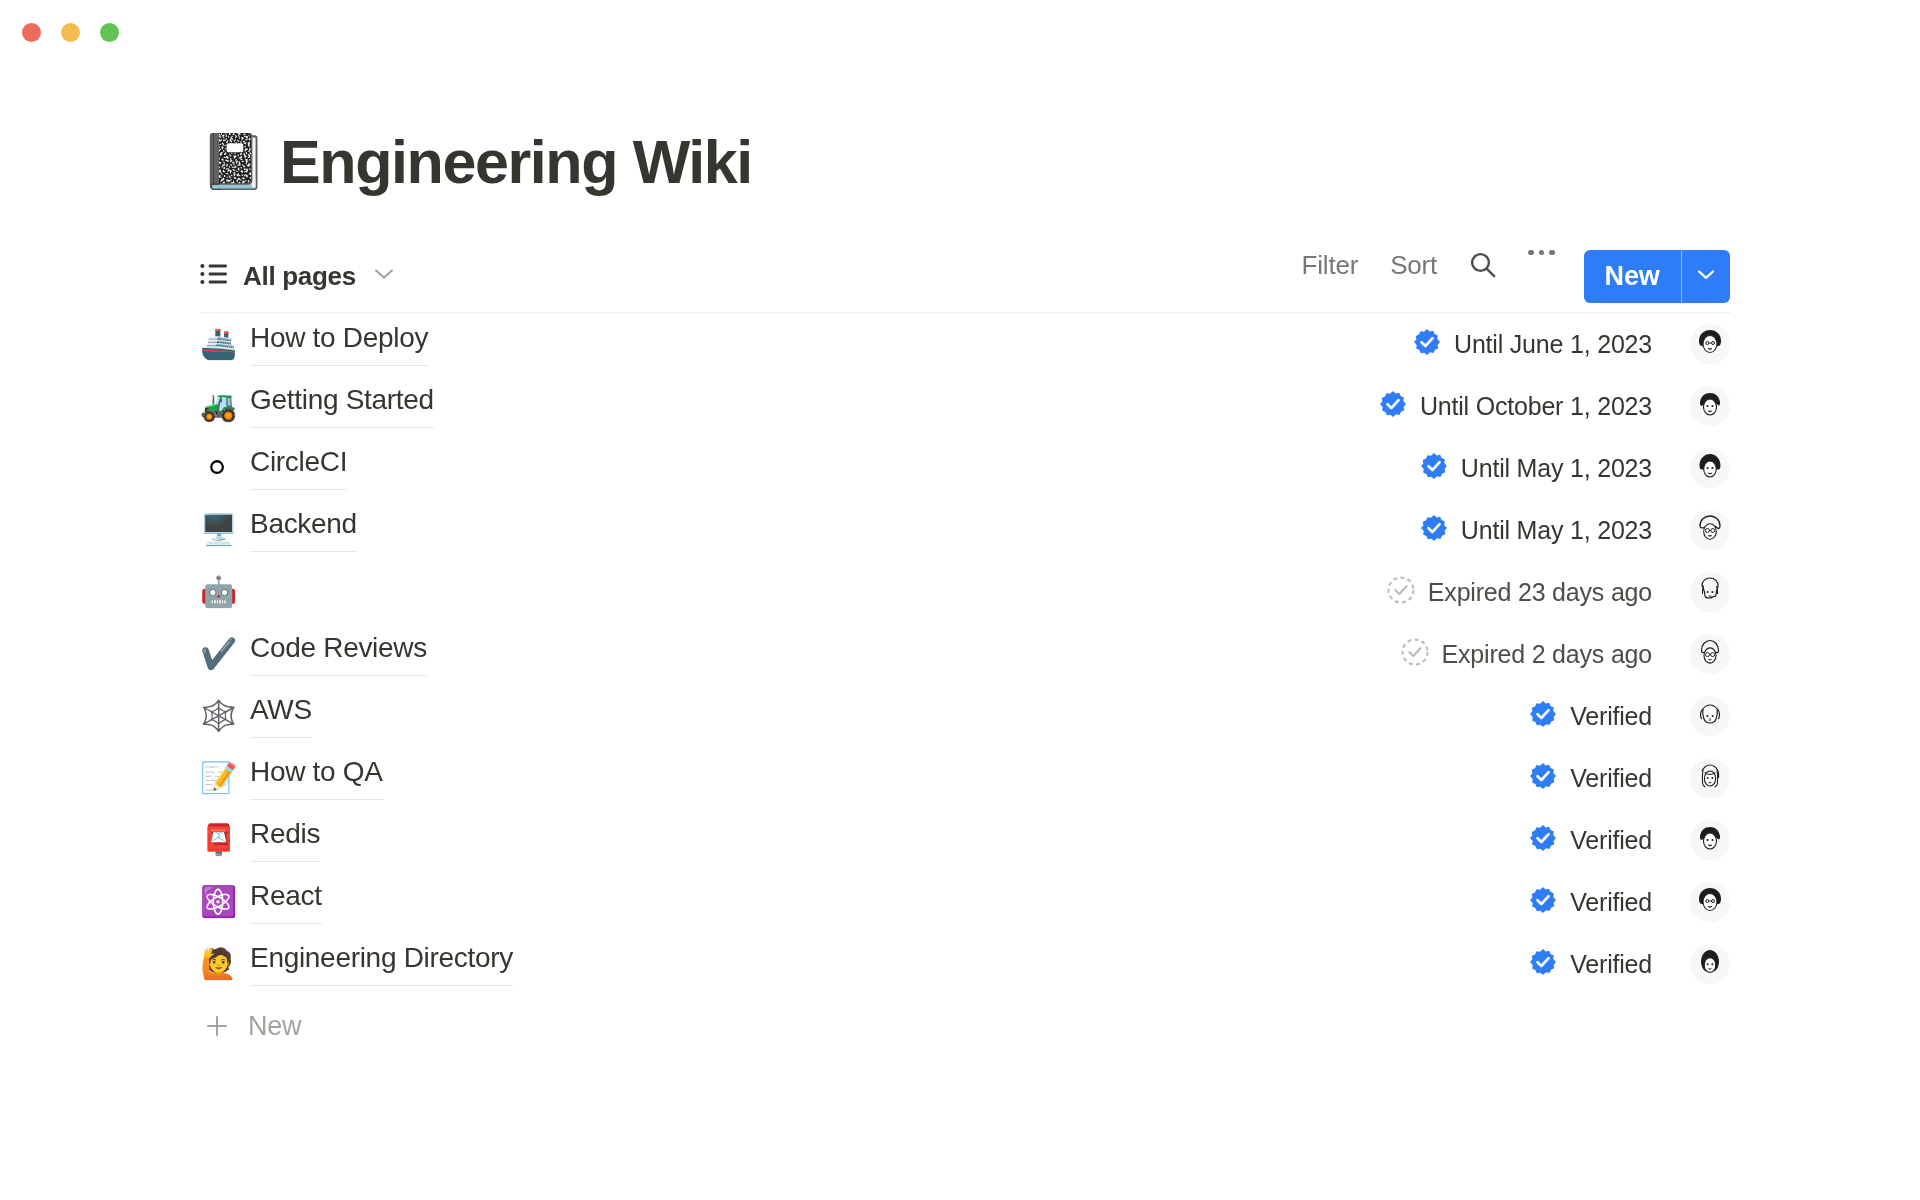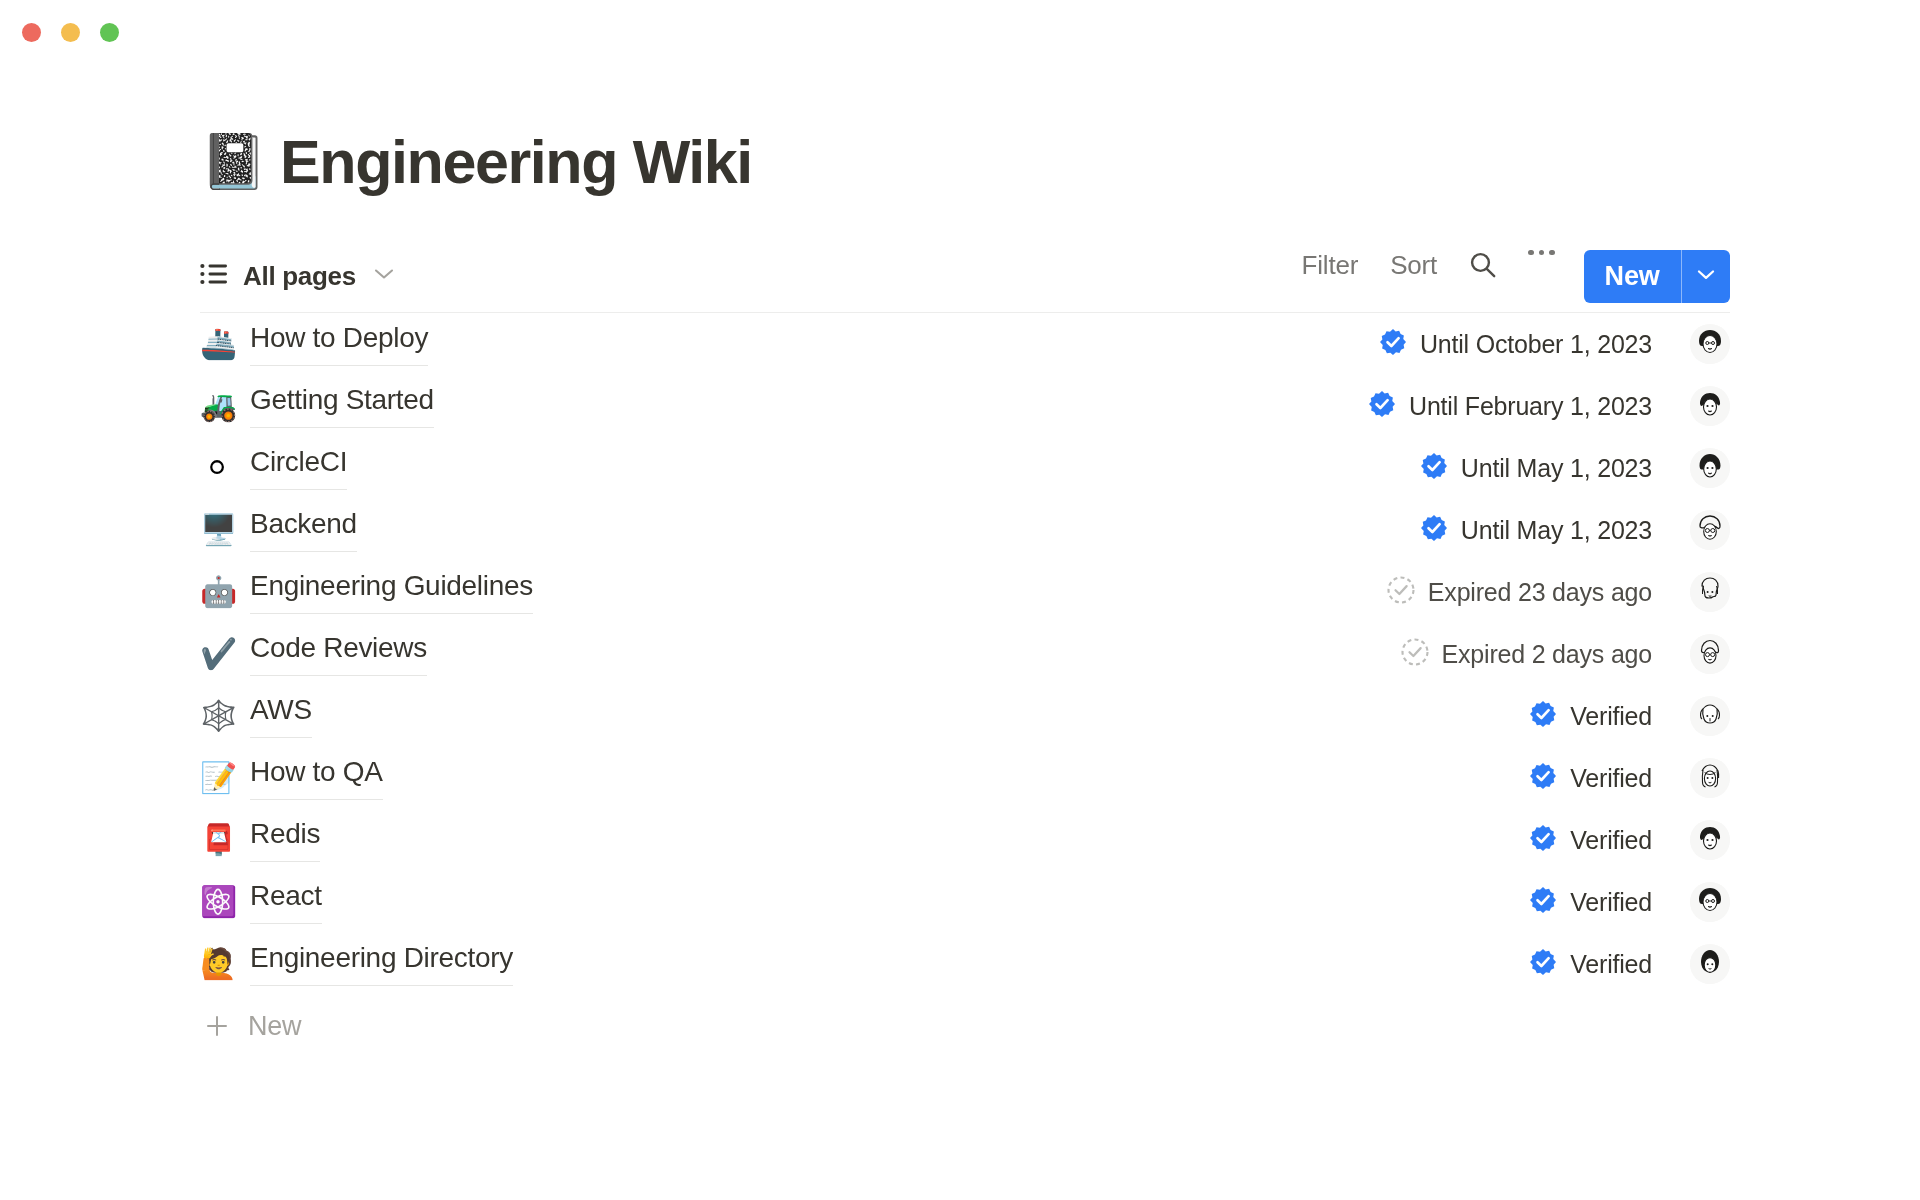--- a/index.html
+++ b/index.html
@@ -353,21 +353,21 @@
             <span class="row-title">How to Deploy</span>
           </div>
           <div class="row-right">
             <span class="status">
               <span class="badge">
                 <svg width="30" height="30" viewBox="0 0 24 24">
                   <path fill="#2E7CF6" d="M12 1.6l2.1 1.9 2.8-.5 1.2 2.6 2.6 1.2-.5 2.8L22.4 12l-1.9 2.1.5 2.8-2.6 1.2-1.2 2.6-2.8-.5L12 22.4l-2.1-1.9-2.8.5-1.2-2.6-2.6-1.2.5-2.8L1.6 12l1.9-2.1-.5-2.8 2.6-1.2 1.2-2.6 2.8.5z"></path>
                   <path d="M7.6 12.2 L10.7 15.2 L16.5 8.9" stroke="#ffffff" stroke-width="2.1" fill="none" stroke-linecap="round" stroke-linejoin="round"></path>
                 </svg>
               </span>
-              <span class="status-text">Until October 1, 2023</span>
+              <span class="status-text">Until June 1, 2023</span>
             </span>
             <span class="avatar">
               <svg width="40" height="40" viewBox="0 0 40 40">
                 <circle cx="20" cy="20" r="20" fill="#F7F7F6"></circle>
                 <path d="M9 17c0-7 5-11 11-11s11 4 11 11c0 3-1 5-3 5l-16 0c-2 0-3-2-3-5z" fill="#1d1d1b"></path>
                 <ellipse cx="20" cy="20" rx="7" ry="8.5" fill="#ffffff" stroke="#1d1d1b" stroke-width="1.1"></ellipse>
                 <circle cx="17.3" cy="19" r="1.5" fill="none" stroke="#1d1d1b" stroke-width="1"></circle>
                 <circle cx="23" cy="19" r="1.5" fill="none" stroke="#1d1d1b" stroke-width="1"></circle>
                 <path d="M18.8 19h2.4" stroke="#1d1d1b" stroke-width="0.9"></path>
                 <path d="M18.5 24.5q1.5 1.3 3 0" stroke="#1d1d1b" stroke-width="1.1" fill="none" stroke-linecap="round"></path>
@@ -382,21 +382,21 @@
             <span class="row-title">Getting Started</span>
           </div>
           <div class="row-right">
             <span class="status">
               <span class="badge">
                 <svg width="30" height="30" viewBox="0 0 24 24">
                   <path fill="#2E7CF6" d="M12 1.6l2.1 1.9 2.8-.5 1.2 2.6 2.6 1.2-.5 2.8L22.4 12l-1.9 2.1.5 2.8-2.6 1.2-1.2 2.6-2.8-.5L12 22.4l-2.1-1.9-2.8.5-1.2-2.6-2.6-1.2.5-2.8L1.6 12l1.9-2.1-.5-2.8 2.6-1.2 1.2-2.6 2.8.5z"></path>
                   <path d="M7.6 12.2 L10.7 15.2 L16.5 8.9" stroke="#ffffff" stroke-width="2.1" fill="none" stroke-linecap="round" stroke-linejoin="round"></path>
                 </svg>
               </span>
-              <span class="status-text">Until February 1, 2023</span>
+              <span class="status-text">Until October 1, 2023</span>
             </span>
             <span class="avatar">
               <svg width="40" height="40" viewBox="0 0 40 40">
                 <circle cx="20" cy="20" r="20" fill="#F7F7F6"></circle>
                 <path d="M10 16c1-6 5-9 10-9s9 3 10 9c.5 3-1 4-2 3-1.5-1.5-3-2-4-1.5-1.5.8-3-.5-4.5-.3-1.5.2-2 1.5-3.5 1.8-1.5.3-2.5-.5-3.5.5-1 1-2.8.5-2.5-3.5z" fill="#1d1d1b"></path>
                 <ellipse cx="20" cy="21" rx="6.5" ry="8" fill="#ffffff" stroke="#1d1d1b" stroke-width="1.1"></ellipse>
                 <circle cx="17.5" cy="20" r="1.1" fill="#1d1d1b"></circle>
                 <circle cx="22.5" cy="20" r="1.1" fill="#1d1d1b"></circle>
                 <path d="M18.6 25q1.4 1.2 2.8 0" stroke="#1d1d1b" stroke-width="1.1" fill="none" stroke-linecap="round"></path>
               </svg>
@@ -457,21 +457,20 @@
                 <path d="M19.4 20.5h1.4" stroke="#1d1d1b" stroke-width="0.9"></path>
                 <path d="M18.7 25.5q1.3 1 2.6 0" stroke="#1d1d1b" stroke-width="1.1" fill="none" stroke-linecap="round"></path>
               </svg>
             </span>
           </div>
         </div>
 
         <div class="row">
           <div class="row-left">
             <span class="row-emoji">🤖</span>
-            <span class="row-title">Engineering Guidelines</span>
           </div>
           <div class="row-right">
             <span class="status">
               <span class="badge">
                 <svg width="30" height="30" viewBox="0 0 24 24">
                   <circle cx="12" cy="12" r="10" fill="none" stroke="#BDBDBA" stroke-width="1.7" stroke-dasharray="3.2 2.6"></circle>
                   <path d="M7.6 12.2 L10.7 15.2 L16.5 8.9" stroke="#BDBDBA" stroke-width="1.8" fill="none" stroke-linecap="round" stroke-linejoin="round"></path>
                 </svg>
               </span>
               <span class="status-text muted">Expired 23 days ago</span>

